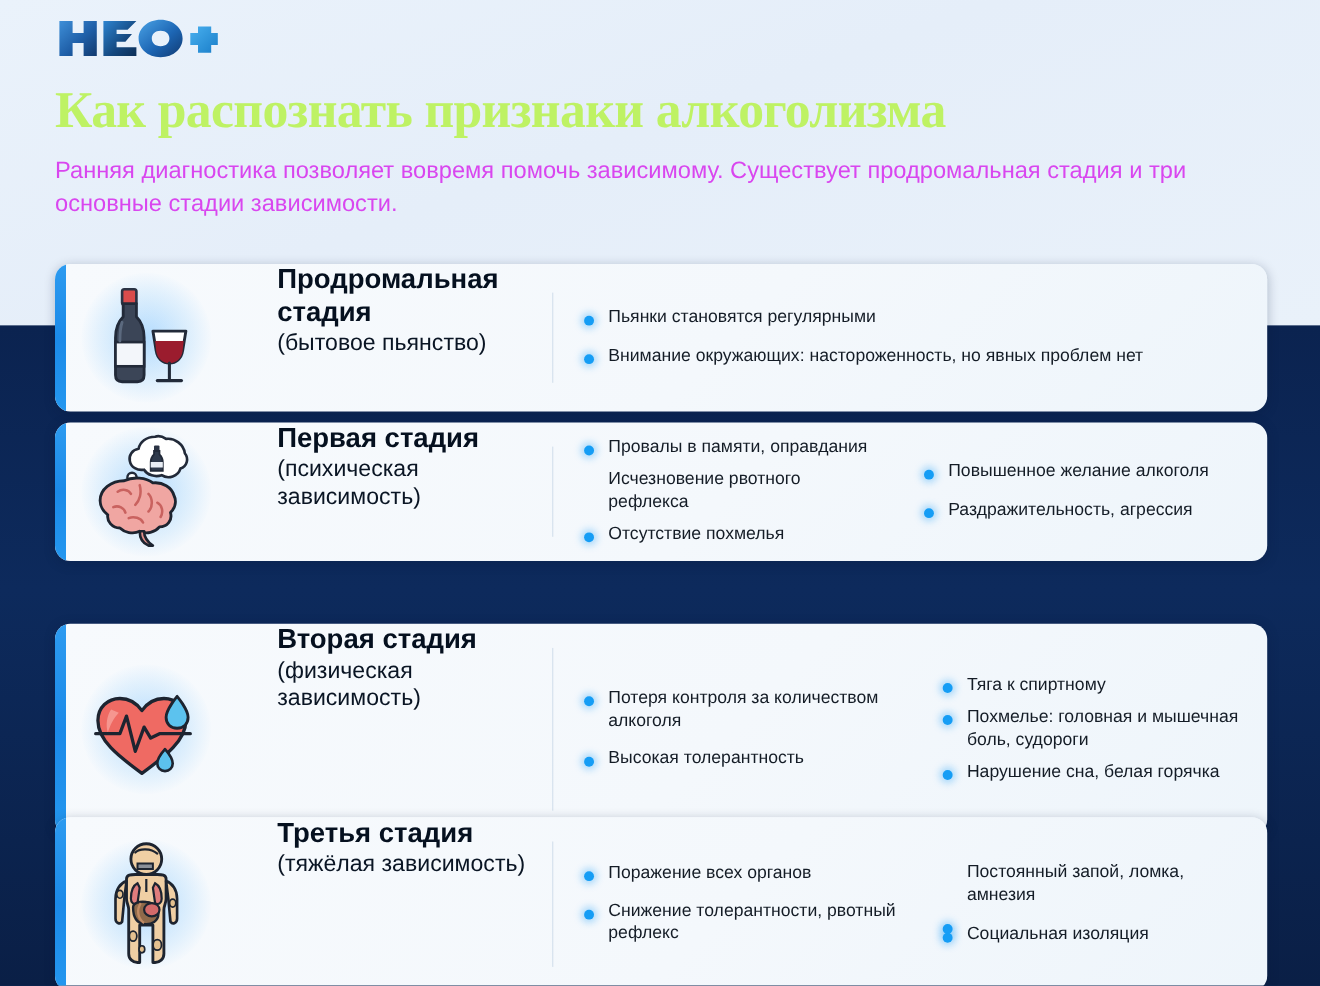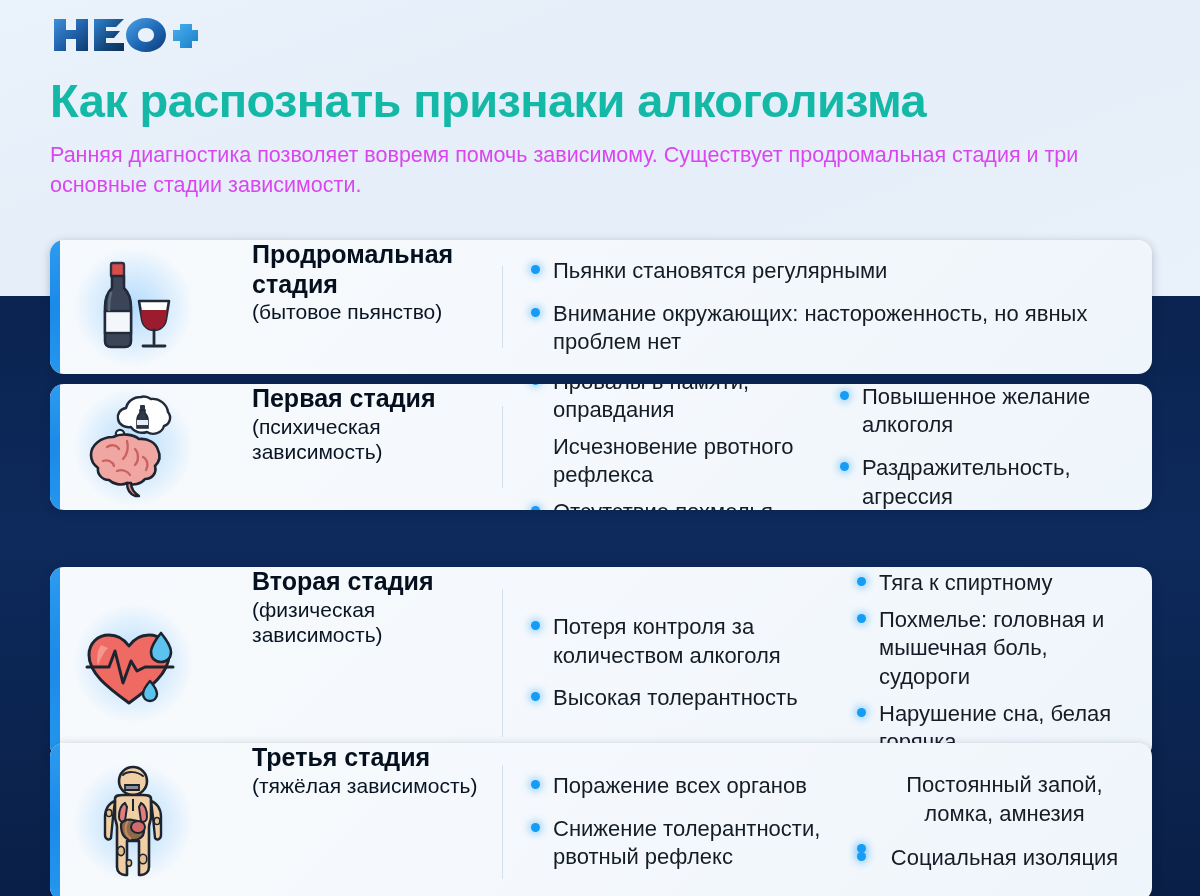--- a/index.html
+++ b/index.html
@@ -46,22 +46,23 @@
     align-items: center;
   }
   #logo svg { display: block; }
 
   #page-title {
     margin-top: 20px;
     font-size: 47px;
     line-height: 1.06;
     font-weight: 700;
     letter-spacing: -0.6px;
-    color: #14b8a6;
+    color: #bef264;
     white-space: nowrap;
+    font-family: Liberation Serif, serif;
   }
 
   #subtitle {
     margin-top: 14px;
     font-size: 21.5px;
     line-height: 1.42;
     color: #d946ef;
     max-width: 1060px;
   }
 
@@ -138,21 +139,21 @@
 
   .bullet-col {
     display: flex;
     flex-direction: column;
     justify-content: center;
     padding: 0 8px 0 28px;
   }
 
   .bullet {
     position: relative;
-    font-size: 22px;
+    font-size: 16px;
     line-height: 1.30;
     color: #141c26;
     padding-left: 22px;
     margin: 7px 0;
   }
   .bullet .dot {
     position: absolute;
     left: 0;
     top: 8px;
     width: 9px; height: 9px;
@@ -166,21 +167,21 @@
   
   #card-0 { top: 240px; height: 134px; }
   #card-1 { top: 384px; height: 126px; }
   #card-2 { top: 567px; height: 192px; }
   #card-3 { top: 743px; height: 158px; }
 
   #card-0 .col-a { flex: 1 1 100%; }
   #card-1 .col-a, #card-2 .col-a { flex: 0 0 326px; }
   #card-1 .col-b, #card-2 .col-b { flex: 1 1 auto; }
   #card-3 .col-a { flex: 0 0 326px; }
-  #card-3 .col-b { flex: 1 1 auto; text-align: center; }
+  #card-3 .col-b { flex: 1 1 auto; }
 
   #card-1 .divider, #card-2 .divider, #card-3 .divider { margin: 22px 0; }
 </style>
 </head>
 <body>
 
 <div id="bg-top"></div>
 <div id="bg-bottom"></div>
 
 <div id="header">

